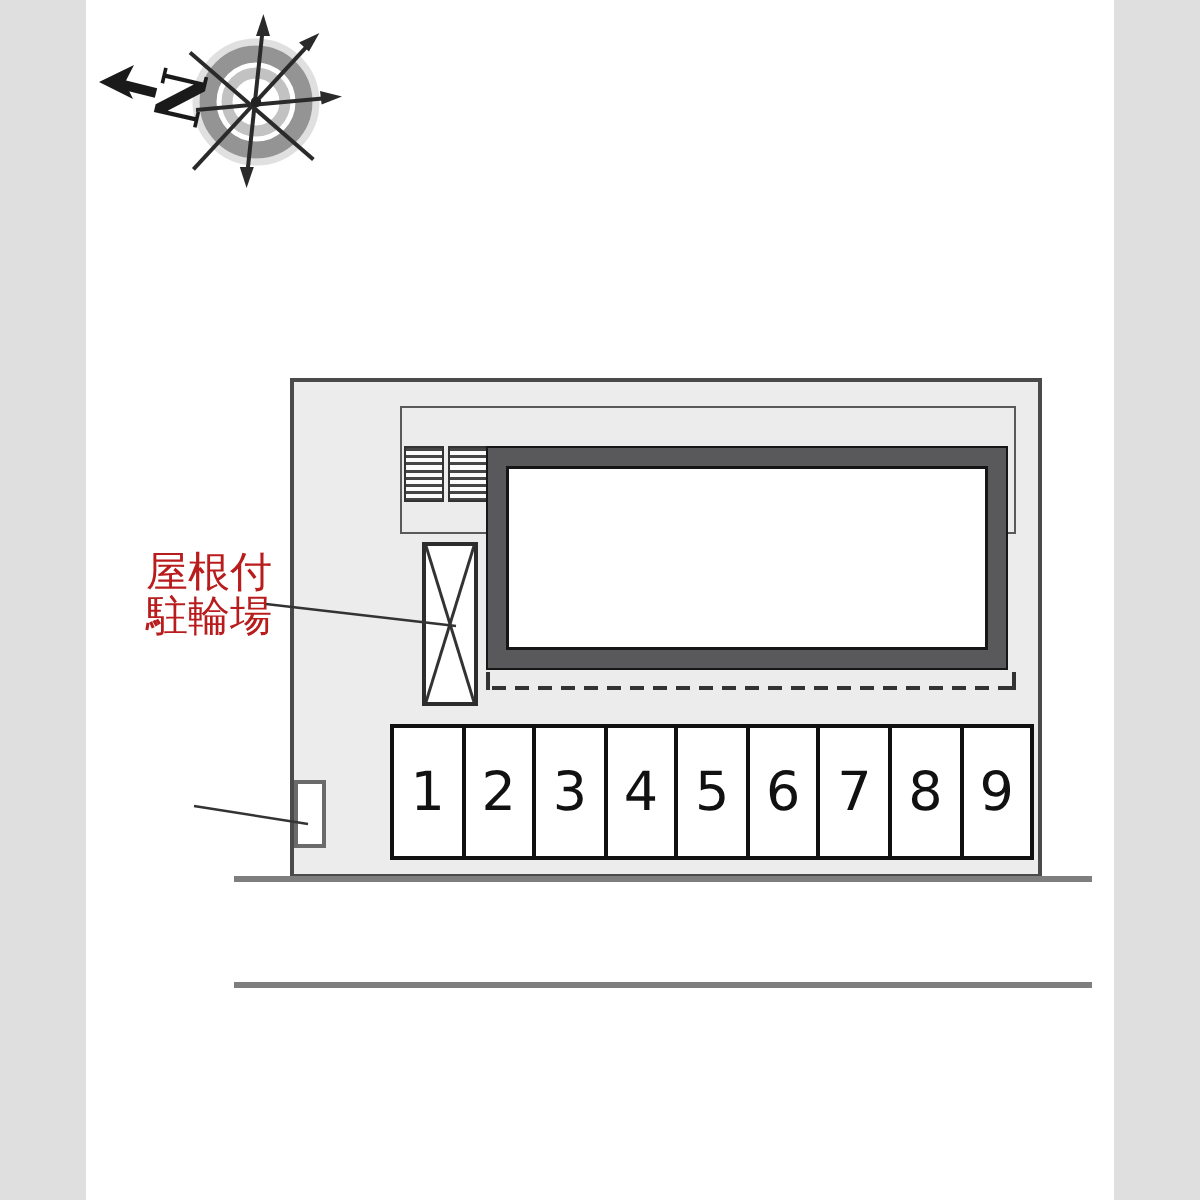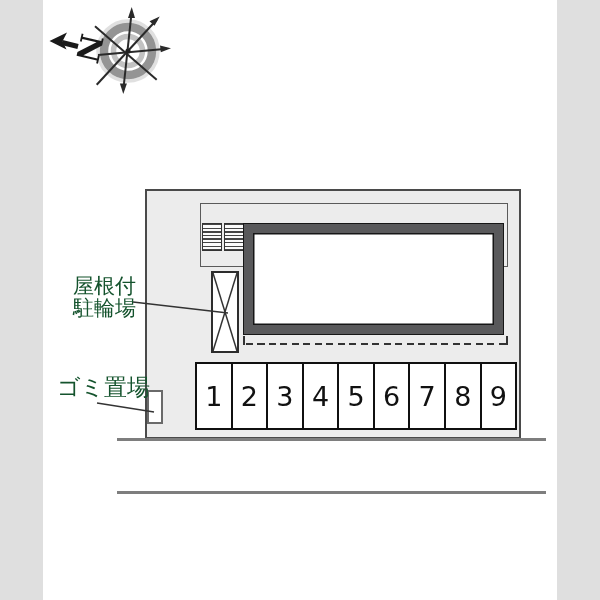--- a/index.html
+++ b/index.html
@@ -23,21 +23,21 @@
   .tick.l{left:243px;} .tick.r{left:506px;}
   .parking{left:195px;top:362px;width:322px;height:68px;background:#fff;border:2px solid #101010;
            display:flex;align-items:stretch;}
   .pcell{flex:1;display:flex;align-items:center;justify-content:center;
          font-size:27px;color:#111;border-left:2px solid #101010;}
   .pcell:first-child{border-left:none;}
   .garbage{left:147px;top:390px;width:16px;height:34px;background:#fff;border:2px solid #6a6a6a;}
   .roadline{height:2.5px;background:#7e7e7e;left:117px;width:429px;}
   .roadline.top{top:438px;} .roadline.bottom{top:491px;}
   
-  .jp{color:#14532d;white-space:nowrap;}
+  .jp{color:#b91c1c;white-space:nowrap;}
   .lbl-bike{left:73px;top:276px;font-size:21px;line-height:21.5px;}
   .lbl-garbage{left:57px;top:372px;font-size:23px;}
   .lbl-road{left:297px;top:446px;font-size:27px;letter-spacing:2px;}
   svg{display:block;}
   .overlay{left:0;top:0;width:600px;height:600px;pointer-events:none;}
   .compass{left:44px;top:6px;width:128px;height:90px;}
 </style>
 </head>
 <body>
 
@@ -106,19 +106,18 @@
 
   <div class="garbage abs"></div>
 
   <div class="roadline top abs"></div>
   <div class="roadline bottom abs"></div>
 
   <div class="jp lbl-bike abs">
     <div>屋根付</div>
     <div>駐輪場</div>
   </div>
-  <div class="jp lbl-garbage abs">ゴミ置場</div>
 
   <svg class="overlay abs" viewBox="0 0 600 600" xmlns="http://www.w3.org/2000/svg">
     <line x1="133" y1="302" x2="228" y2="313" stroke="#333" stroke-width="1.3"></line>
     <line x1="97" y1="403" x2="154" y2="412" stroke="#333" stroke-width="1.3"></line>
   </svg>
 </div>
 
 </body></html>

